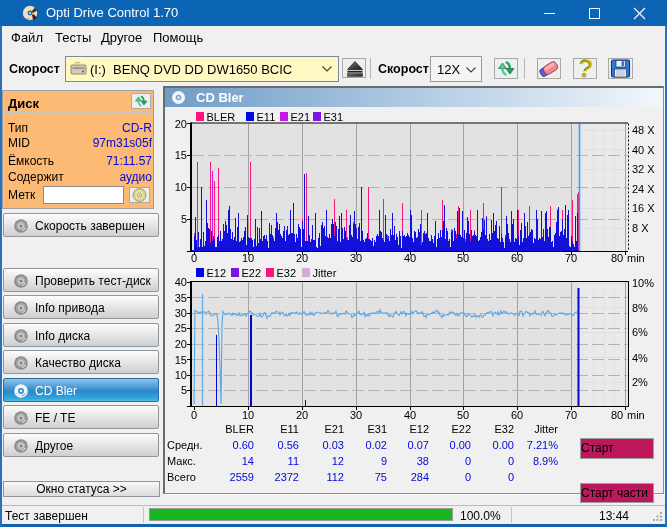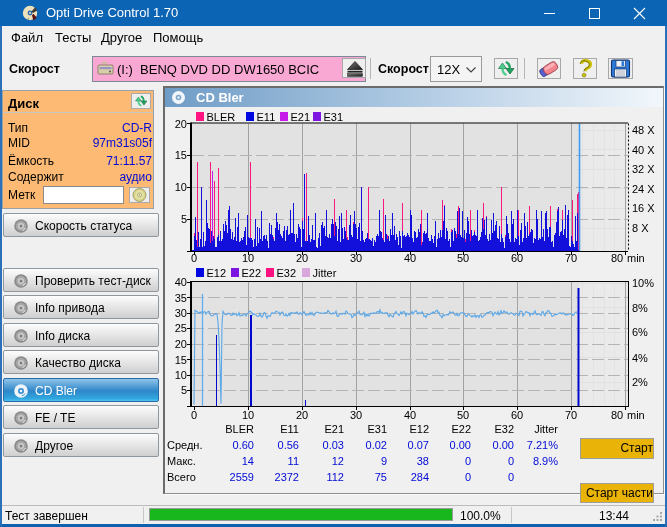--- a/index.html
+++ b/index.html
@@ -5,38 +5,38 @@
 #win { position:relative; width:667px; height:527px; background:#f0f0f0;
   border-left:1px solid #2b70b8; border-right:1px solid #2b70b8; border-bottom:3px solid #1062ae; }
 .t { position:absolute; white-space:nowrap; }
 #title { position:absolute; left:-1px; top:0; width:667px; height:26px; background:#0b64b4; }
 #title .txt { position:absolute; left:46px; top:5px; color:#fff; font-size:13px; }
 .winbtn { position:absolute; top:0; width:45px; height:26px; color:#fff; }
 #menubar { position:absolute; left:0; top:26px; width:665px; height:22px; background:#f0f0f0; font-size:13px; color:#000; }
 #menubar span { position:absolute; top:4px; }
 #toolbar { position:absolute; left:0; top:48px; width:665px; height:40px; background:#f0f0f0; }
 .blbl { font-weight:bold; font-size:12.5px; color:#000; }
-#drvcombo { position:absolute; left:64px; top:8px; width:274px; height:26px; background:#f9a8d4; border:1px solid #7a8a99; font-size:13px;margin-left:27px; }
+#drvcombo { position:absolute; left:64px; top:8px; width:274px; height:26px; background:#fef9c3; border:1px solid #7a8a99; font-size:13px; }
 #spdcombo { position:absolute; left:429px; top:8px; width:52px; height:26px; background:#f4f4f4; border:1px solid #999; font-size:13px; }
 .tbtn { position:absolute; top:10px; width:24px; height:21px; background:#efefef; border:1px solid #a8a8a8; }
 #dpanel { position:absolute; left:1px; top:90px; width:152px; height:119px; background:#fdba74; border:1px solid #98a0a8; }
 #dpanel .lbl { position:absolute; left:5px; font-size:12px; color:#000; }
 #dpanel .val { position:absolute; right:1px; font-size:12px; color:#0009d6; }
 .navbtn { position:absolute; left:2px; width:156px; height:24px; border:1px solid #8e979e; border-radius:2px;
   background:linear-gradient(#fdfdfd,#e8e8e8 45%,#cfcfcf); font-size:12px; color:#000; }
 .navbtn span { position:absolute; left:31px; top:5px; white-space:nowrap; }
 .navbtn .nbic { position:absolute; left:9px; top:4px; }
 .navbtn.sel { background:linear-gradient(#8ec4ea,#2e86c8 55%,#31a8e0 90%,#55c4ee); border-color:#2a6ca6; color:#fff; }
 #statusbtn { position:absolute; left:2px; top:481px; width:157px; height:16px; border:1px solid #8e979e;
   background:linear-gradient(#f8f8f8,#dcdcdc); font-size:12px; color:#000; text-align:center; }
 #statusbar { position:absolute; left:0px; top:505px; width:665px; height:19px; background:#f0f0f0; border-top:1px solid #bbb; font-size:12px; }
 #gbox { position:absolute; left:162px; top:86px; width:501px; height:408px; background:#f0f0f0; border:2px solid #6b6b6b; border-right:1px solid #8e8e8e; border-bottom:1px solid #8e8e8e; box-shadow:1px 1px 0 #fbfbfb; }
 #ghead { position:absolute; left:0; top:0; width:498px; height:19px; background:linear-gradient(90deg,#6f9cc6,#b7cfe6 55%,#f2f7fb); }
 #ghead .txt { position:absolute; left:31px; top:2px; color:#fff; font-weight:bold; font-size:13px; }
-.pbtn { position:absolute; width:74px; background:#eab308; border:1px solid #9d9d9d; font-size:12px; color:#000; text-align:right; }
+.pbtn { position:absolute; width:74px; background:#be185d; border:1px solid #9d9d9d; font-size:12px; color:#000; text-align:left; }
 #chart text { font-family:"Liberation Sans",sans-serif; font-size:11px; }
 </style></head><body>
 <div id="win">
   <div id="title">
     <svg style="position:absolute;left:22px;top:5px" width="16" height="16" viewBox="0 0 16 16">
         <circle cx="8" cy="8" r="7.2" fill="#ece1bb"></circle>
         <path d="M13 2.5L9.5 6.5 11 8l4-2.5a7.2 7.2 0 0 0-2-3z" fill="#3a3a3a"></path>
         <path d="M11.5 9l3.2 3.5a7.2 7.2 0 0 1-3.5 2.8L10 10z" fill="#5c1010"></path>
         <circle cx="8" cy="8" r="2.4" fill="#2a64aa"></circle>
         <circle cx="8" cy="8" r="1.1" fill="#ece1bb"></circle>
@@ -152,21 +152,21 @@
     </div>
   </div>
   <div class="navbtn" style="top:212.5px">
       <svg class="nbic" width="16" height="16" viewBox="0 0 16 16">
         <circle cx="8" cy="8" r="6.8" fill="#8b8b8b"></circle>
         <circle cx="8" cy="8" r="5" fill="#a8a8a8"></circle>
         <circle cx="8" cy="8" r="3" fill="#cfcfcf"></circle>
         <circle cx="8" cy="8" r="1.5" fill="#7e7e7e"></circle>
         <path d="M12.6 10a5.5 5.5 0 0 1-3 2.6" stroke="#efefef" stroke-width="1" fill="none"></path>
       </svg>
-      <span>Скорость статуса</span>
+      <span>Скорость завершен</span>
     </div>
     <div class="navbtn" style="top:267.5px">
       <svg class="nbic" width="16" height="16" viewBox="0 0 16 16">
         <circle cx="8" cy="8" r="6.8" fill="#8b8b8b"></circle>
         <circle cx="8" cy="8" r="5" fill="#a8a8a8"></circle>
         <circle cx="8" cy="8" r="3" fill="#cfcfcf"></circle>
         <circle cx="8" cy="8" r="1.5" fill="#7e7e7e"></circle>
         <path d="M12.6 10a5.5 5.5 0 0 1-3 2.6" stroke="#efefef" stroke-width="1" fill="none"></path>
       </svg>
       <span>Проверить тест-диск</span>
@@ -223,20 +223,21 @@
     <div class="navbtn" style="top:432.5px">
       <svg class="nbic" width="16" height="16" viewBox="0 0 16 16">
         <circle cx="8" cy="8" r="6.8" fill="#8b8b8b"></circle>
         <circle cx="8" cy="8" r="5" fill="#a8a8a8"></circle>
         <circle cx="8" cy="8" r="3" fill="#cfcfcf"></circle>
         <circle cx="8" cy="8" r="1.5" fill="#7e7e7e"></circle>
         <path d="M12.6 10a5.5 5.5 0 0 1-3 2.6" stroke="#efefef" stroke-width="1" fill="none"></path>
       </svg>
       <span>Другое</span>
     </div>
+  <div id="statusbtn">Окно статуса &gt;&gt;</div>
   <div id="gbox">
     <div id="ghead">
       <svg style="position:absolute;left:6px;top:2px" width="15" height="15" viewBox="0 0 15 15">
           <circle cx="7.5" cy="7.5" r="6.5" fill="#f2f6fa"></circle>
           <circle cx="7.5" cy="7.5" r="2.8" fill="#7aa6cc"></circle>
           <circle cx="7.5" cy="7.5" r="1.2" fill="#f2f6fa"></circle>
         </svg>
       <div class="txt">CD Bler</div>
     </div>
   </div>

